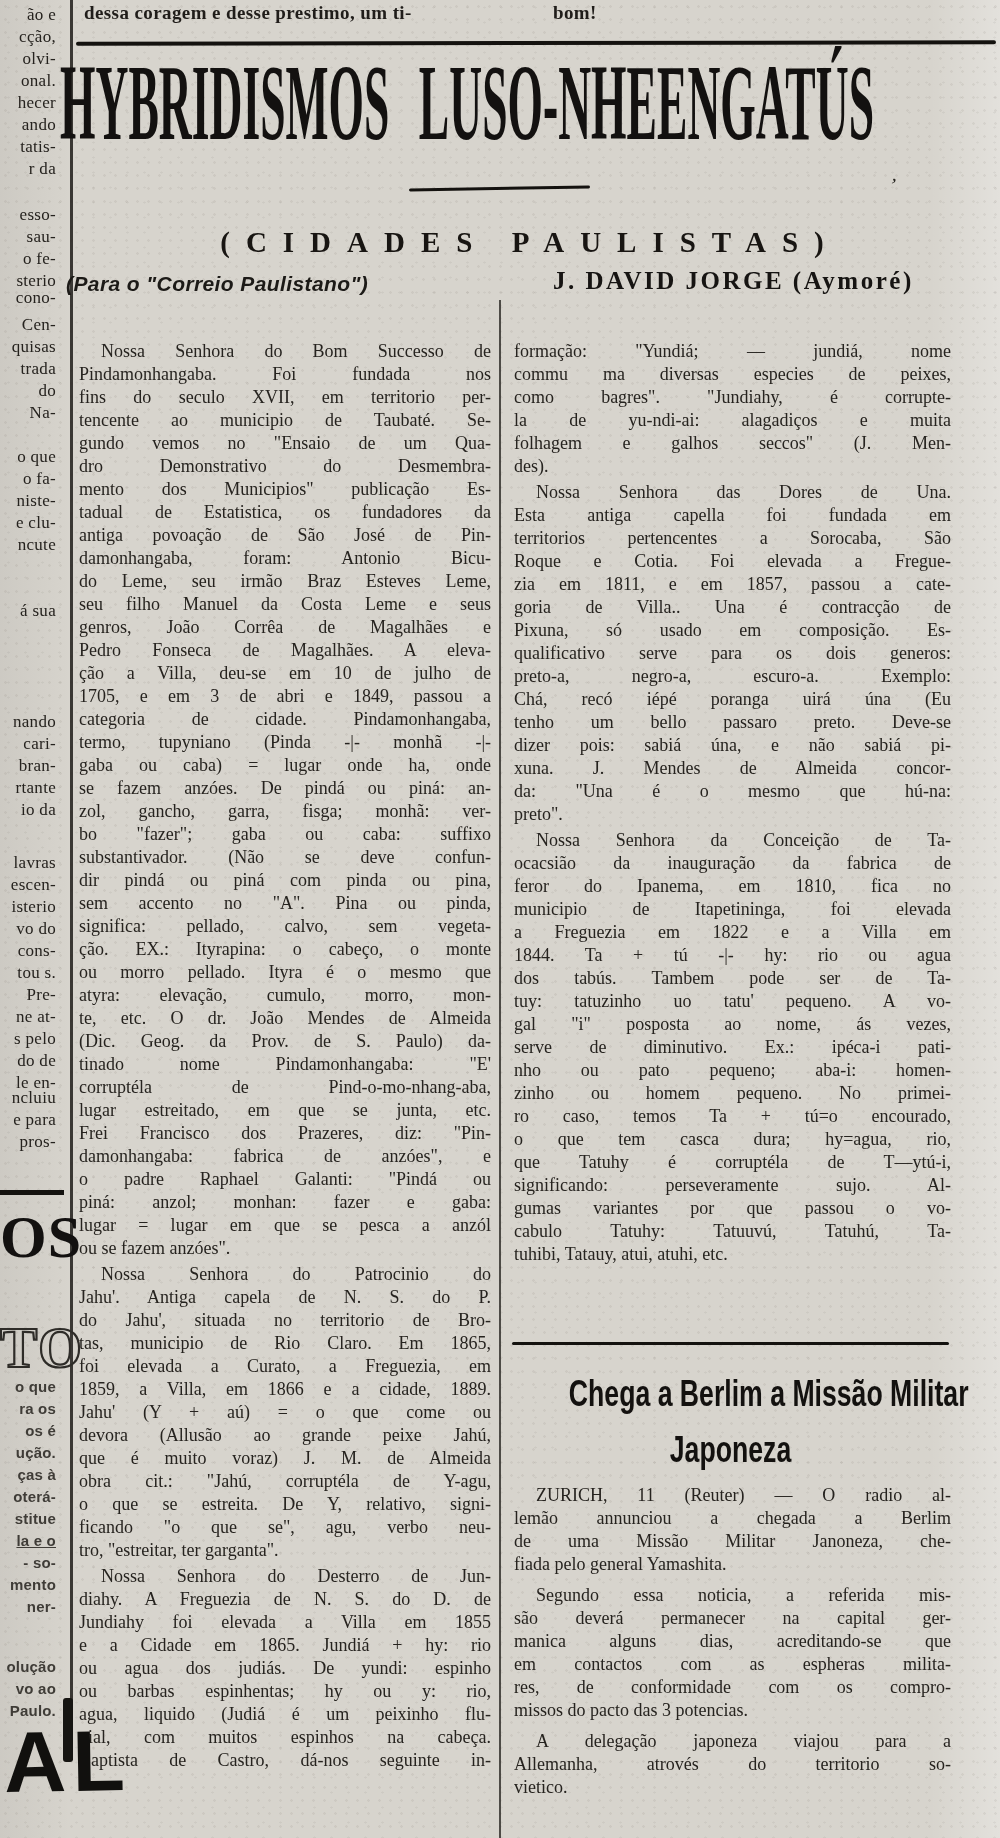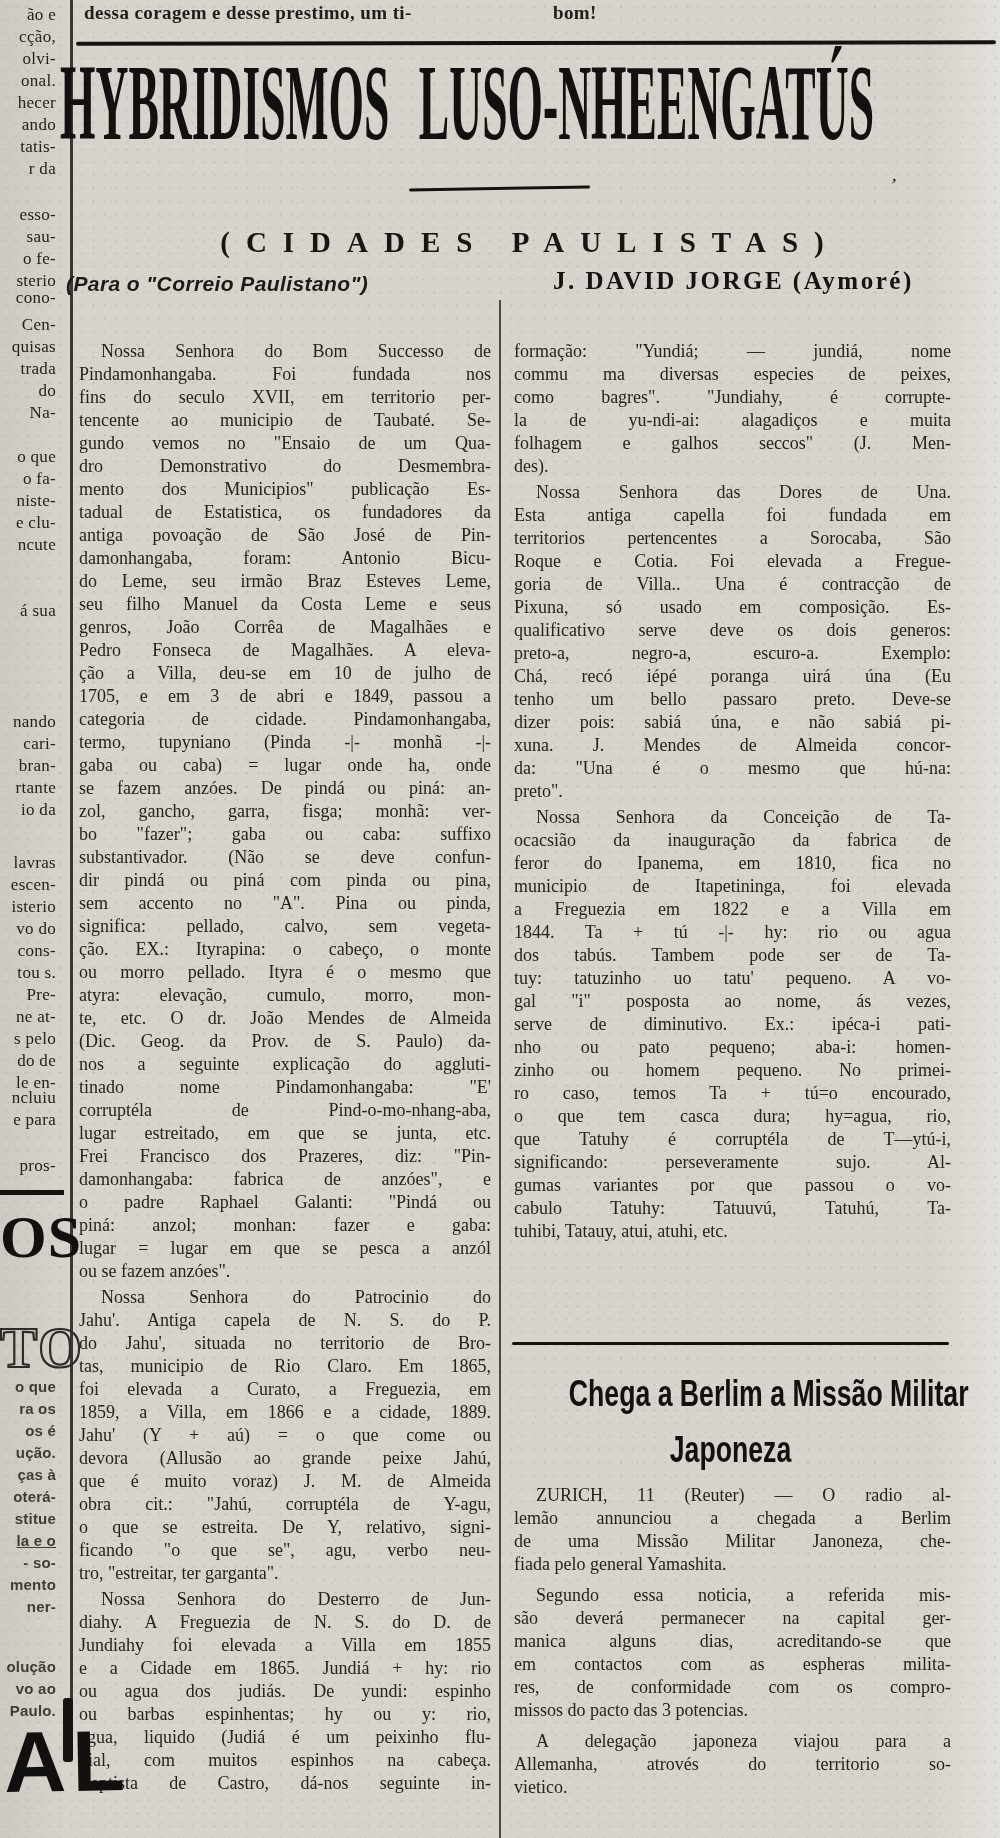--- a/index.html
+++ b/index.html
@@ -109,21 +109,20 @@
         <div class="bl">bo "fazer";  gaba ou caba:  suffixo</div>
         <div class="bl">substantivador. (Não se deve confun-</div>
         <div class="bl">dir pindá ou piná com pinda ou pina,</div>
         <div class="bl">sem accento no "A". Pina ou pinda,</div>
         <div class="bl">significa: pellado, calvo, sem vegeta-</div>
         <div class="bl">ção. EX.: Ityrapina: o cabeço, o monte</div>
         <div class="bl">ou morro pellado. Ityra é o mesmo que</div>
         <div class="bl">atyra: elevação, cumulo, morro, mon-</div>
         <div class="bl">te, etc. O dr. João Mendes de Almeida</div>
         <div class="bl">(Dic. Geog. da Prov. de S. Paulo) da-</div>
-        <div class="bl">nos a seguinte explicação do aggluti-</div>
         <div class="bl">tinado nome  Pindamonhangaba: "E'</div>
         <div class="bl">corruptéla  de  Pind-o-mo-nhang-aba,</div>
         <div class="bl">lugar estreitado, em que se junta, etc.</div>
         <div class="bl">Frei Francisco dos Prazeres, diz: "Pin-</div>
         <div class="bl">damonhangaba: fabrica de anzóes", e</div>
         <div class="bl">o padre Raphael Galanti: "Pindá ou</div>
         <div class="bl">piná: anzol; monhan: fazer e gaba:</div>
         <div class="bl">lugar = lugar em que se pesca a anzól</div>
         <div class="bl end">ou se fazem anzóes".</div>
       </div>
@@ -161,23 +160,24 @@
         <div class="bl">como bagres". "Jundiahy, é corrupte-</div>
         <div class="bl">la de yu-ndi-ai:  alagadiços e muita</div>
         <div class="bl">folhagem e galhos seccos" (J. Men-</div>
         <div class="bl end">des).</div>
       </div>
       <div class="para">
         <div class="bl ind">Nossa Senhora das Dores de Una.</div>
         <div class="bl">Esta antiga capella foi fundada em</div>
         <div class="bl">territorios pertencentes a Sorocaba, São</div>
         <div class="bl">Roque e Cotia. Foi elevada a Fregue-</div>
+        <div class="bl">zia em 1811, e em 1857, passou a cate-</div>
         <div class="bl">goria de Villa.. Una é contracção de</div>
         <div class="bl">Pixuna, só usado em composição. Es-</div>
-        <div class="bl">qualificativo serve deve os dois generos:</div>
+        <div class="bl">qualificativo serve para os dois generos:</div>
         <div class="bl">preto-a, negro-a, escuro-a.  Exemplo:</div>
         <div class="bl">Chá, recó iépé poranga uirá úna (Eu</div>
         <div class="bl">tenho um bello passaro preto. Deve-se</div>
         <div class="bl">dizer pois: sabiá úna, e não sabiá pi-</div>
         <div class="bl">xuna. J. Mendes de Almeida concor-</div>
         <div class="bl">da: "Una é o mesmo  que  hú-na:</div>
         <div class="bl end">preto".</div>
       </div>
       <div class="para">
         <div class="bl ind">Nossa Senhora da Conceição de Ta-</div>
@@ -264,21 +264,21 @@
       <div class="frag" style="top: 919px;">vo do</div>
       <div class="frag" style="top: 941px;">cons-</div>
       <div class="frag" style="top: 963px;">tou s.</div>
       <div class="frag" style="top: 985px;">Pre-</div>
       <div class="frag" style="top: 1007px;">ne at-</div>
       <div class="frag" style="top: 1029px;">s pelo</div>
       <div class="frag" style="top: 1051px;">do de</div>
       <div class="frag" style="top: 1073px;">le en-</div>
       <div class="frag" style="top: 1088px;">ncluiu</div>
       <div class="frag" style="top: 1110px;">e para</div>
-      <div class="frag" style="top: 1156px; padding-left: 8px;">pros-</div>
+      <div class="frag" style="top: 1132px; padding-left: 8px;">pros-</div>
       <div class="frag b" style="top: 1378px;">o que</div>
       <div class="frag b" style="top: 1400px;">ra os</div>
       <div class="frag b" style="top: 1422px;">os é</div>
       <div class="frag b" style="top: 1444px;">ução.</div>
       <div class="frag b" style="top: 1466px;">ças à</div>
       <div class="frag b" style="top: 1488px;">oterá-</div>
       <div class="frag b" style="top: 1510px;">stitue</div>
       <div class="frag b" style="top: 1532px; text-decoration: underline;">la e o</div>
       <div class="frag b" style="top: 1554px;">- so-</div>
       <div class="frag b" style="top: 1576px;">mento</div>

